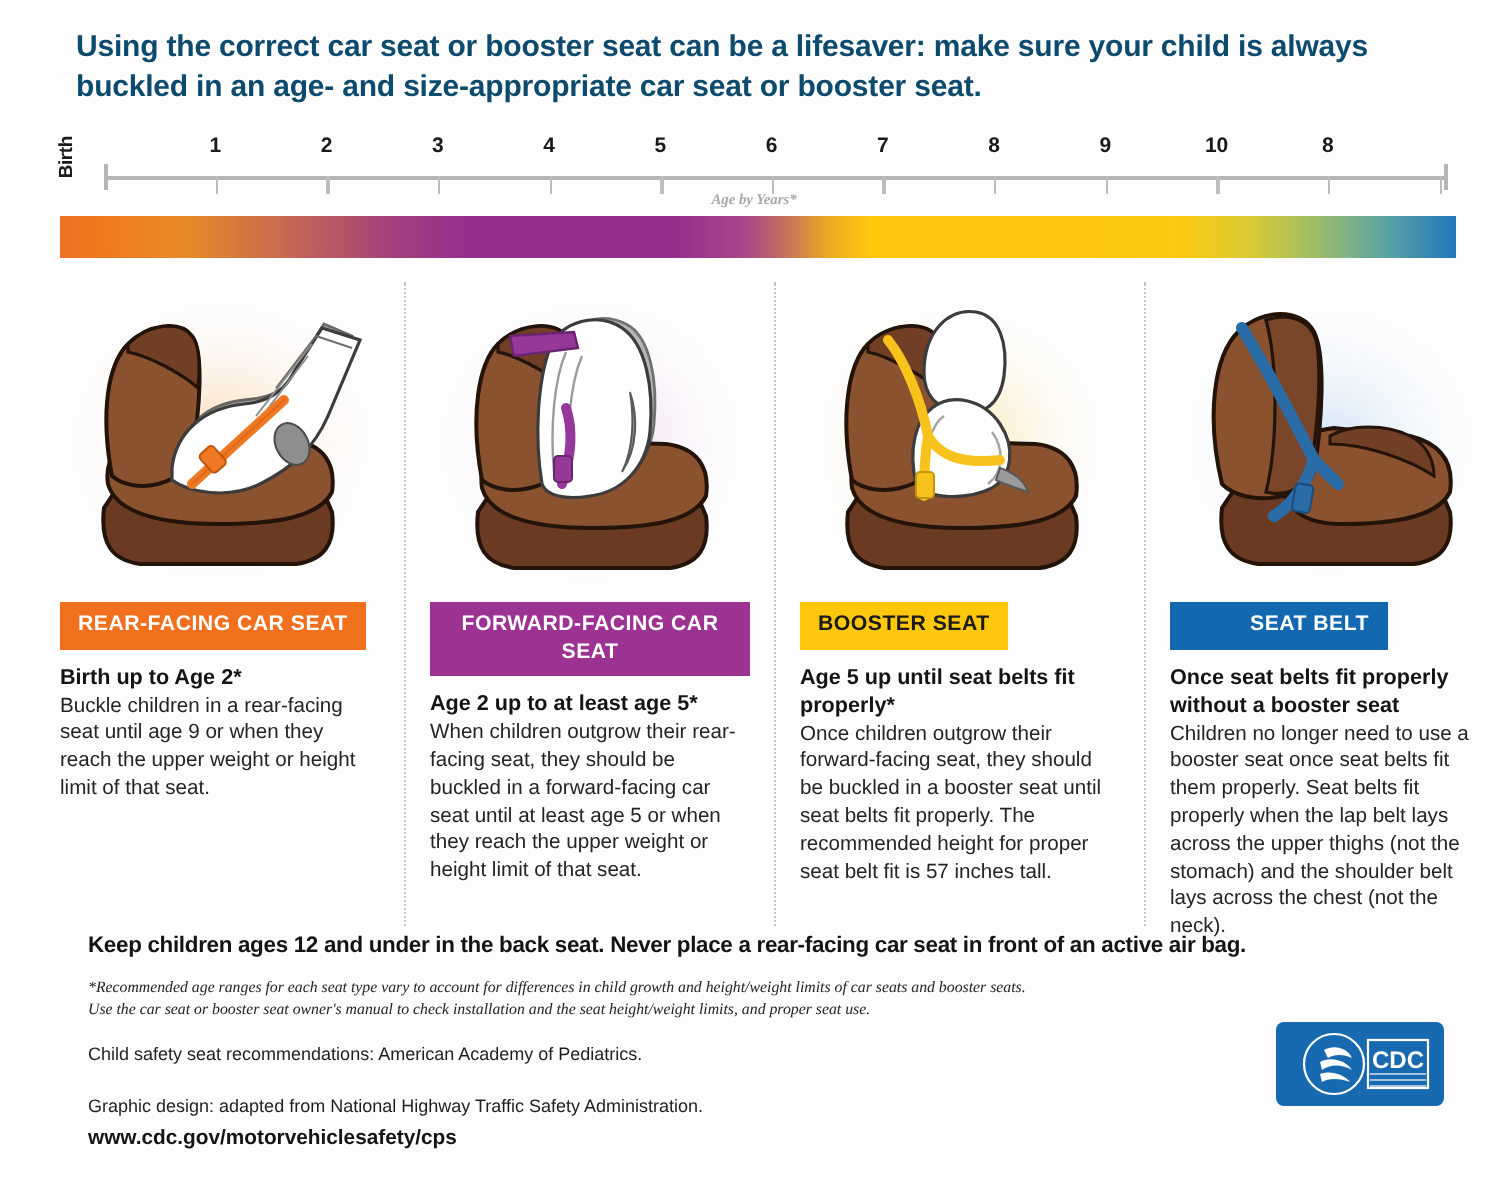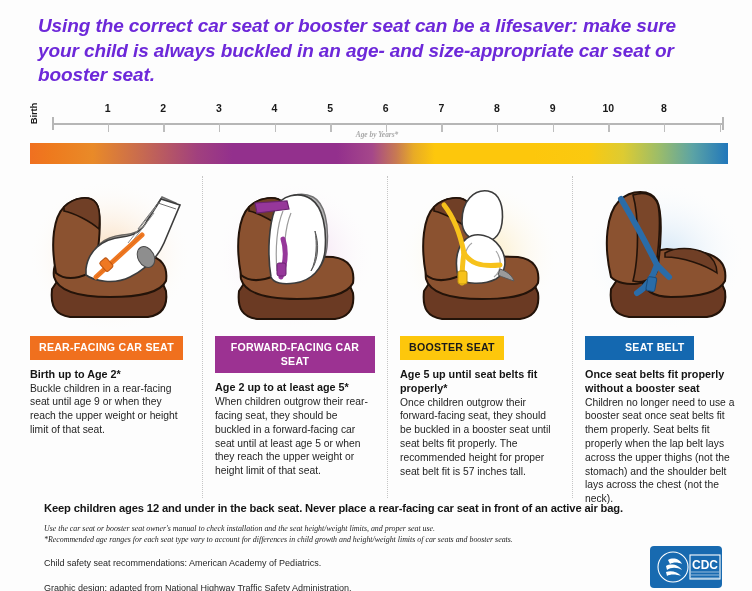--- a/index.html
+++ b/index.html
@@ -12,26 +12,25 @@
   .page {
     position: relative;
     width: 752px; height: 591px;
     background: #fdfdfd;
     padding: 0;
   }
 
   
   .title-wrap { padding: 14px 34px 4px 38px; }
   .title {
-    font-size: 19px;
-    font-weight: bold;
-    color: #6d28d9;
+    font-size: 15px;
+    font-weight: bold;
+    color: #0c4a6e;
     line-height: 1.30;
     letter-spacing: -0.1px;
-    font-style: italic;
   }
 
   
   .scale {
     position: relative;
     margin: 5px 20px 0 22px;
     height: 44px;
   }
   .birth-label {
     position: absolute;
@@ -182,26 +181,27 @@
   }
   .url {
     margin-top: 4px;
     font-size: 10.4px;
     font-weight: bold;
     color: #141414;
   }
   .cdc-logo {
     position: absolute;
     right: 0; top: 44px;
-    width: 72px; height: 42px;
+    width: 84px; height: 42px;
     background: #186ab0;
     border-radius: 4px;
     display: flex;
     align-items: center;
-    justify-content: flex-end;
+    justify-content: flex-start;
+    padding-left: 12px;
   }
 </style>
 </head>
 <body>
 
 <div class="page">
 
   <div class="title-wrap">
     <div class="title">Using the correct car seat or booster seat can be a lifesaver: make sure your child is always buckled in an age- and size-appropriate car seat or booster seat.</div>
   </div>
@@ -366,22 +366,22 @@
       </div>
       <div class="band blue">SEAT BELT</div>
       <div class="body-head">Once seat belts fit properly without a booster seat</div>
       <div class="body-text">Children no longer need to use a booster seat once seat belts fit them properly. Seat belts fit properly when the lap belt lays across the upper thighs (not the stomach) and the shoulder belt lays across the chest (not the neck).</div>
     </div>
 
   </div>
 
   <div class="footer">
     <div class="footer-headline">Keep children ages 12 and under in the back seat.  Never place a rear-facing car seat in front of an active air bag.</div>
+    <div class="footnote">*Recommended age ranges for each seat type vary to account for differences in child growth and height/weight limits of car seats and booster seats.</div>
     <div class="footnote">Use the car seat or booster seat owner's manual to check installation and the seat height/weight limits, and proper seat use.</div>
-    <div class="footnote">*Recommended age ranges for each seat type vary to account for differences in child growth and height/weight limits of car seats and booster seats.</div>
     <div class="credits">Child safety seat recommendations: American Academy of Pediatrics.</div>
     <div class="credits" style="margin-top:12px">Graphic design: adapted from National Highway Traffic Safety Administration.</div>
     <div class="url">www.cdc.gov/motorvehiclesafety/cps</div>
 
     <div class="cdc-logo">
       <svg width="66" height="34" viewBox="0 0 66 34">
         <circle cx="17" cy="17" r="15" fill="none" stroke="#ffffff" stroke-width="1.1"></circle>
         <path d="M12 10 C17 7 24 9 26 14 C22 12 17 12 14 14 Z" fill="#ffffff"></path>
         <path d="M10 16 C15 13 23 15 26 20 C21 17 15 17 11 20 Z" fill="#ffffff"></path>
         <path d="M10 22 C15 20 22 22 25 26 C20 24 14 24 11 26 Z" fill="#ffffff"></path>

